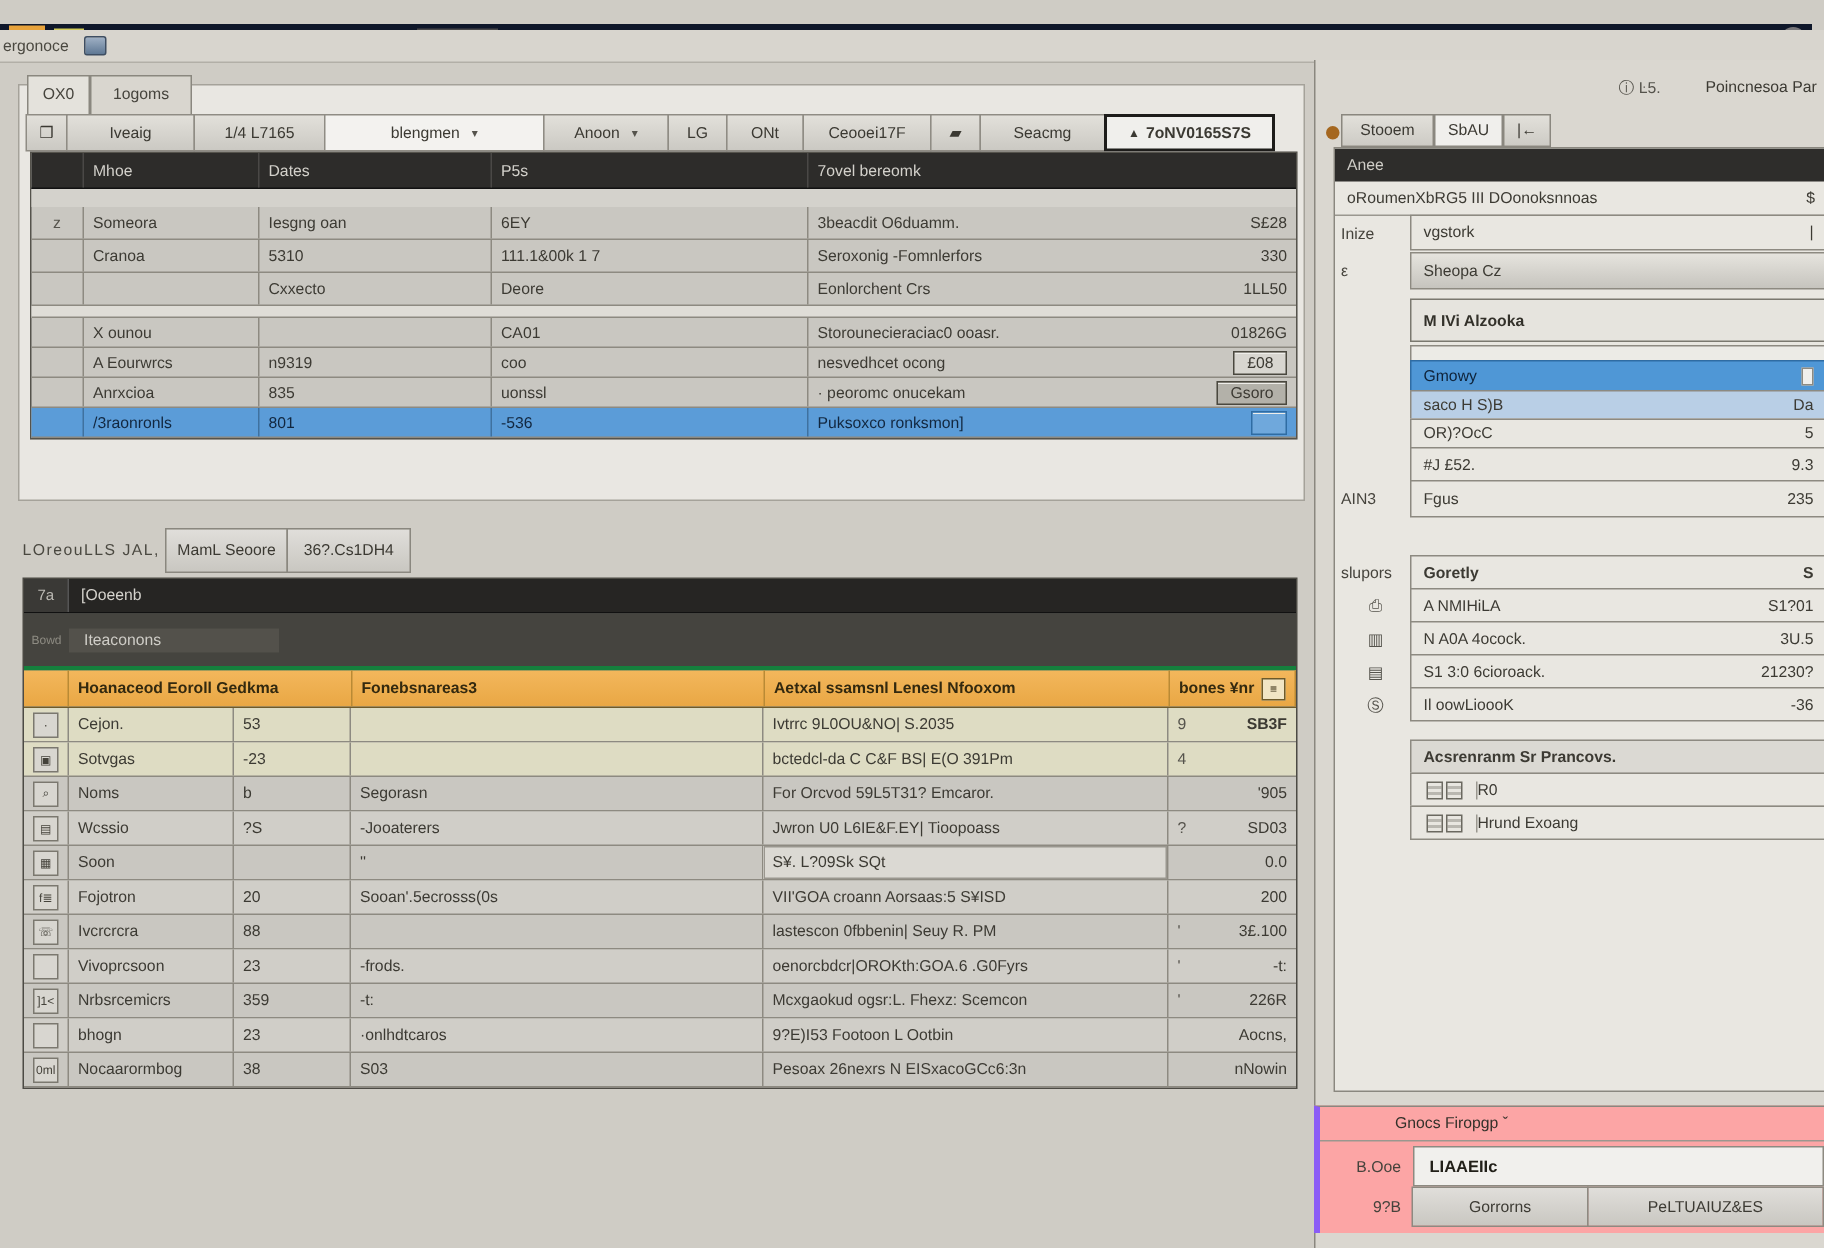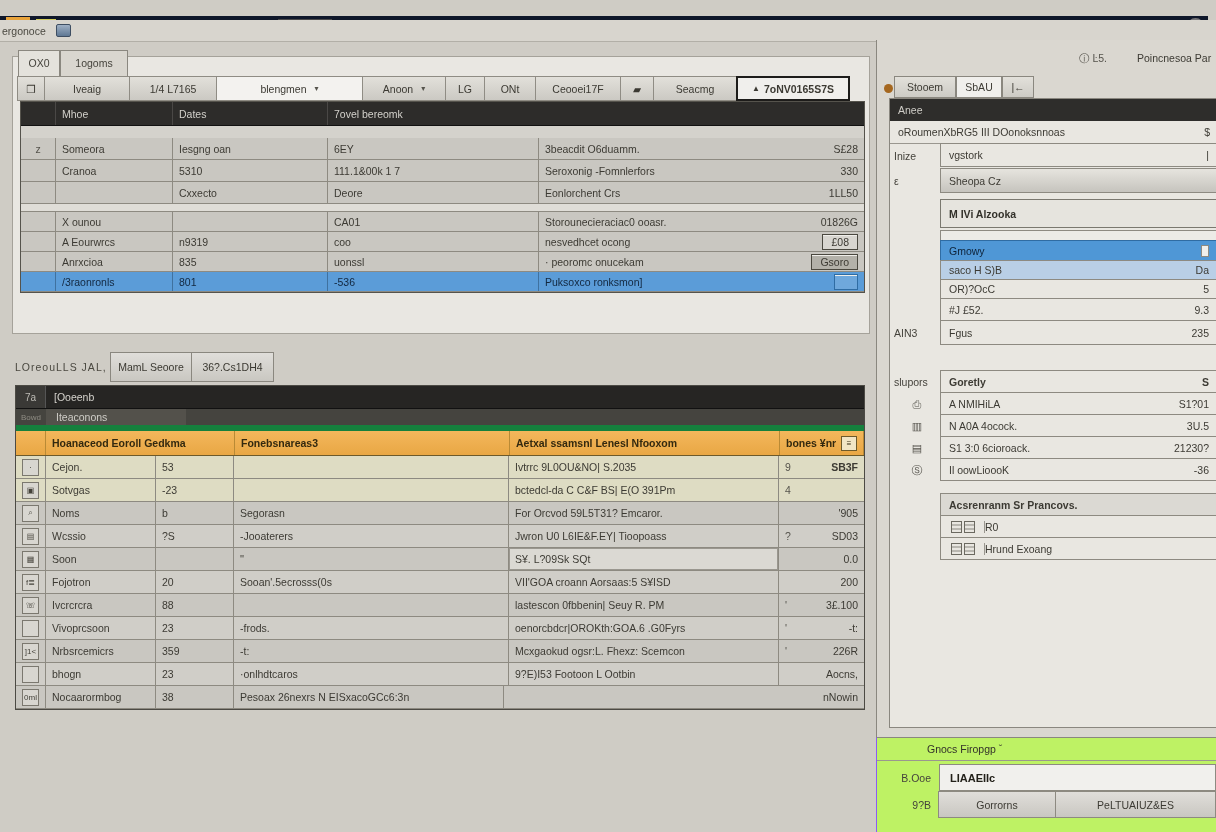--- a/index.html
+++ b/index.html
@@ -55,21 +55,21 @@
   .mid-label{position:absolute;left:15px;top:361px;color:#4a4840;letter-spacing:1px}
   .mid-tab{position:absolute;top:352px;height:30px;border:1px solid #8a877f;background:linear-gradient(#e0deda,#c9c7c1);display:flex;align-items:center;justify-content:center;color:#3b3932}
   .mid-tab.m1{left:110px;width:82px}
   .mid-tab.m2{left:191px;width:83px}
 
   
   .btable{position:absolute;left:15px;top:385px;width:850px;border:1px solid #4c4a44;background:#c9c7c1}
   .band1{height:23px;background:#262523;color:#d5d3cd;display:flex;align-items:center;border-bottom:1px solid #111}
   .band1 .bicon{width:30px;height:100%;background:#3a3936;border-right:1px solid #555;display:flex;align-items:center;justify-content:center;font-size:10px;color:#bdbbb5}
   .band1 .btxt{padding-left:8px}
-  .band2{height:22px;background:#45443f;color:#cfcdc7;display:flex;align-items:center;border-bottom:6px solid #15803d}
+  .band2{height:38px;background:#45443f;color:#cfcdc7;display:flex;align-items:center;border-bottom:3px solid #15803d}
   .band2 .bg2{width:30px;color:#8e8c83;font-size:8px;text-align:center}
   .band2 .inbox{background:#53514b;height:16px;line-height:16px;padding:0 10px;min-width:140px}
   .bhead{height:25px;background:linear-gradient(#f3b75c,#e9a744);color:#33290f;font-weight:bold;display:flex;border-bottom:1px solid #6d5a2a}
   .bhead .cell{border-right:1px solid #b98a35}
   .bg{width:30px;justify-content:center}
   .b1{width:110px}.b2{width:78px}.b3{width:275px}.b4{width:270px}.b5{flex:1}
   .brow{height:23px}
   .greenish{background:#dedcc3}
   .alt{background:#d0cec8}
   .gic{width:20px;height:17px;margin:auto;border:1px solid #7b786f;background:#d8d6d0;font-size:8px;display:flex;align-items:center;justify-content:center;color:#44423a;overflow:hidden}
@@ -99,21 +99,21 @@
   .rthin{height:11px;background:#ecebe6;font-size:7px}
   .rblue{height:21px;background:#4f97d6;color:#0e2238;border-color:#2f6ca3}
   .rlblue{height:20px;background:#b9cfe6}
   .rh20{height:20px}.rh23{height:23px}.rh25{height:25px}
   .rsq{width:8px;height:12px;background:#f0efec;border:1px solid #8d8a81;margin-left:auto}
   .ricon{margin:auto;font-size:11px;color:#55534c}
   .abox{width:44px;border-right:1px solid #9a978f;display:flex;align-items:center;justify-content:center;gap:2px}
   .dbox{width:11px;height:12px;border:1px solid #6b6960;background:repeating-linear-gradient(#e8e6e0 0 2px,#b9b7b0 2px 4px)}.gap25{height:26px}.gap13{height:13px}
 
   
-  .brpanel{position:absolute;left:876px;top:737px;width:340px;height:95px;background:#bef264;border-left:1px solid #8b5cf6;border-top:1px solid #8a877f}
+  .brpanel{position:absolute;left:876px;top:737px;width:340px;height:85px;background:#fca5a5;border-left:4px solid #8b5cf6;border-top:1px solid #8a877f}
   .br-head{height:23px;display:flex;align-items:center;padding-left:50px;border-bottom:1px solid #9a978f;color:#33312a}
   .br-row{display:flex;height:27px;align-items:stretch}
   .br-g{width:62px;display:flex;align-items:center;justify-content:flex-end;padding-right:8px;color:#45433c}
   .br-field{flex:1;border:1px solid #8d8a81;background:#f1f0ed;display:flex;align-items:center;padding-left:10px;font-weight:bold;color:#222019;font-size:11px}
   .br-btn{border:1px solid #8d8a81;background:linear-gradient(#e0deda,#c9c7c1);display:flex;align-items:center;justify-content:center;margin-left:-1px}
   .br-btn.w1{width:118px}.br-btn.w2{flex:1}
 </style>
 </head>
 <body>
 
@@ -161,20 +161,21 @@
         <span class="asc">▲</span>
         <span>7oNV0165S7S</span>
       </div>
   </div>
 
   <div class="ttable">
     <div class="row tt-h">
       <div class="cell g"></div>
       <div class="cell c1">Mhoe</div>
       <div class="cell c2">Dates</div>
+      <div class="cell c3">P5s</div>
       <div class="cell c4">7ovel bereomk</div>
     </div>
     <div class="tt-sub"></div>
     <div class="row h22">
       <div class="cell g">z</div>
       <div class="cell c1">Someora</div>
       <div class="cell c2">Iesgng oan</div>
       <div class="cell c3">6EY</div>
       <div class="cell c4">
           <span>3beacdit O6duamm.</span>
@@ -397,20 +398,21 @@
           <span class="mark"></span>
           <span class="num">Aocns,</span>
         </div>
     </div>
     <div class="row brow">
       <div class="cell bg">
           <span class="gic">0ml</span>
         </div>
       <div class="cell b1">Nocaarormbog</div>
       <div class="cell b2">38</div>
+      <div class="cell b3">S03</div>
       <div class="cell b4">Pesoax 26nexrs N EISxacoGCc6:3n</div>
       <div class="cell b5">
           <span class="mark"></span>
           <span class="num">nNowin</span>
         </div>
     </div>
   </div>
 
   <div class="rarea">
     <div class="rtop-icons">ⓘ Ŀ5.</div>

